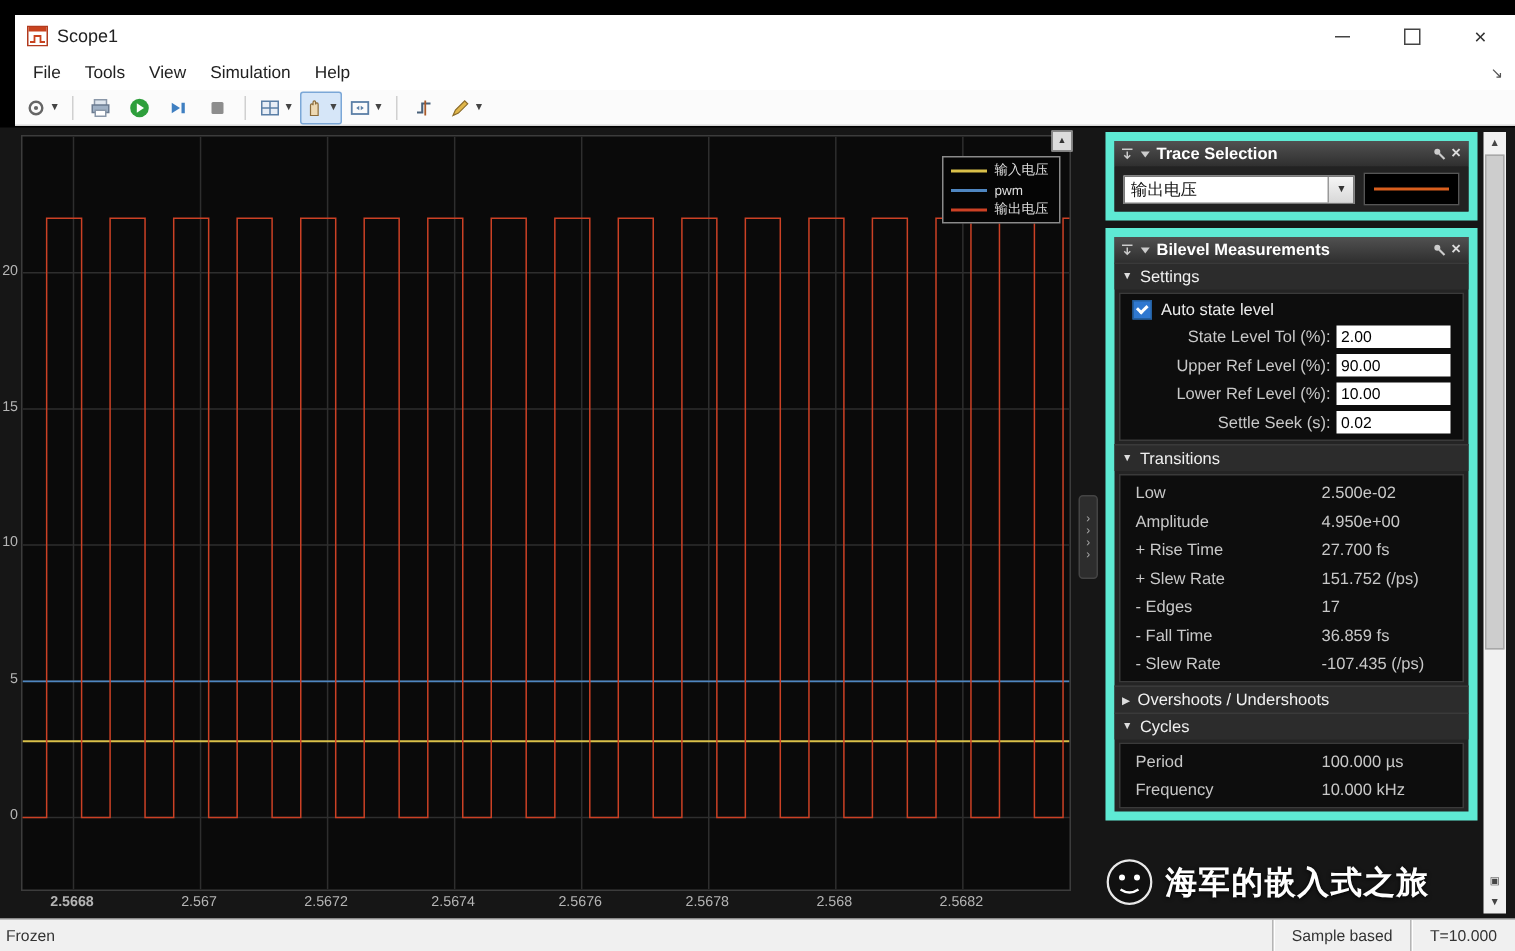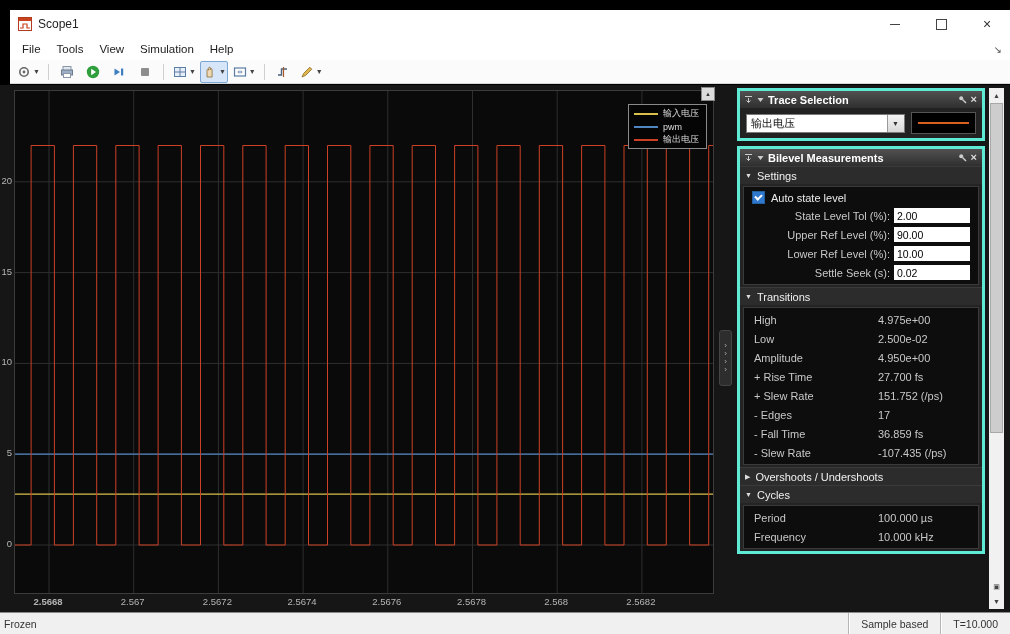--- a/index.html
+++ b/index.html
@@ -41,21 +41,21 @@
 
   .xtick{position:absolute;top:511px;width:48px;text-align:center;font-size:9.5px;color:#b5b5b5;}
   .ytick{position:absolute;left:1px;width:11px;height:12px;overflow:hidden;display:flex;justify-content:flex-end;font-size:9.5px;color:#b5b5b5;}
 
   .float-btn{position:absolute;left:701px;top:2px;width:12px;height:12px;background:#dcdcdc;border:1px solid #888;display:flex;align-items:center;justify-content:center;font-size:6px;color:#333;}
 
   .gutter-handle{position:absolute;left:719px;top:245px;width:11px;height:54px;background:#2d2d2d;border:1px solid #444;border-radius:3px;display:flex;flex-direction:column;align-items:center;justify-content:center;color:#aaa;font-size:8px;line-height:8px;}
 
   
   .dock{position:absolute;left:737px;top:3px;width:248px;bottom:0;}
-  .panel{background:#242424;border:3px solid #5eead4;margin-bottom:5px;}
+  .panel{background:#242424;border:6px solid #5eead4;margin-bottom:5px;}
   .panel-header{height:17px;background:linear-gradient(#515151,#2f2f2f);display:flex;align-items:center;gap:3px;padding:0 4px;color:#fff;font-size:11px;font-weight:bold;}
   .ph-spacer{flex:1;}
   .ph-icon{display:flex;align-items:center;}
   .ph-close{font-size:11px;font-weight:bold;color:#ddd;line-height:1;padding:0 1px;}
 
   .trace-body{height:30px;display:flex;align-items:center;gap:6px;padding:0 6px;background:#222;}
   .combo{width:160px;height:19px;background:#fff;border:1px solid #7a7a7a;display:flex;align-items:center;box-sizing:border-box;}
   .combo-text{flex:1;font-size:11px;color:#111;padding-left:4px;white-space:nowrap;overflow:hidden;}
   .combo-btn{width:16px;height:100%;background:linear-gradient(#f5f5f5,#d8d8d8);border-left:1px solid #999;display:flex;align-items:center;justify-content:center;font-size:7px;color:#333;}
   .sample{width:64px;height:20px;background:#000;border:1px solid #555;position:relative;}
@@ -347,24 +347,20 @@
               </div>
             </div>
         </div>
 
         <div class="section-bar">
           <span class="tri">▼</span>
           <span>Transitions</span>
         </div>
         <div class="box" id="transitions-rows">
             <div class="m-row">
-              <span class="m-label">High</span>
-              <span class="m-value">4.975e+00</span>
-            </div>
-            <div class="m-row">
               <span class="m-label">Low</span>
               <span class="m-value">2.500e-02</span>
             </div>
             <div class="m-row">
               <span class="m-label">Amplitude</span>
               <span class="m-value">4.950e+00</span>
             </div>
             <div class="m-row">
               <span class="m-label">+ Rise Time</span>
               <span class="m-value">27.700 fs</span>
@@ -402,20 +398,29 @@
               <span class="m-value">100.000 µs</span>
             </div>
             <div class="m-row">
               <span class="m-label">Frequency</span>
               <span class="m-value">10.000 kHz</span>
             </div>
           </div>
       </div>
     </div>
 
+    <div class="watermark">
+      <svg width="32" height="32">
+        <circle cx="16" cy="16" r="14.5" fill="#101010" stroke="#e8e8e8" stroke-width="1.5"></circle>
+        <circle cx="11" cy="13" r="2" fill="#fff"></circle>
+        <circle cx="21" cy="13" r="2" fill="#fff"></circle>
+        <path d="M10 21 Q16 25 22 21" fill="none" stroke="#fff" stroke-width="1.6"></path>
+      </svg>
+      <span class="wm-text">海军的嵌入式之旅</span>
+    </div>
 
     <div class="vscroll">
       <div class="scroll-btn">▲</div>
       <div class="scroll-thumb"></div>
       <div class="scroll-fill"></div>
       <div class="scroll-btn">▣</div>
       <div class="scroll-btn">▼</div>
     </div>
   </div>
 

